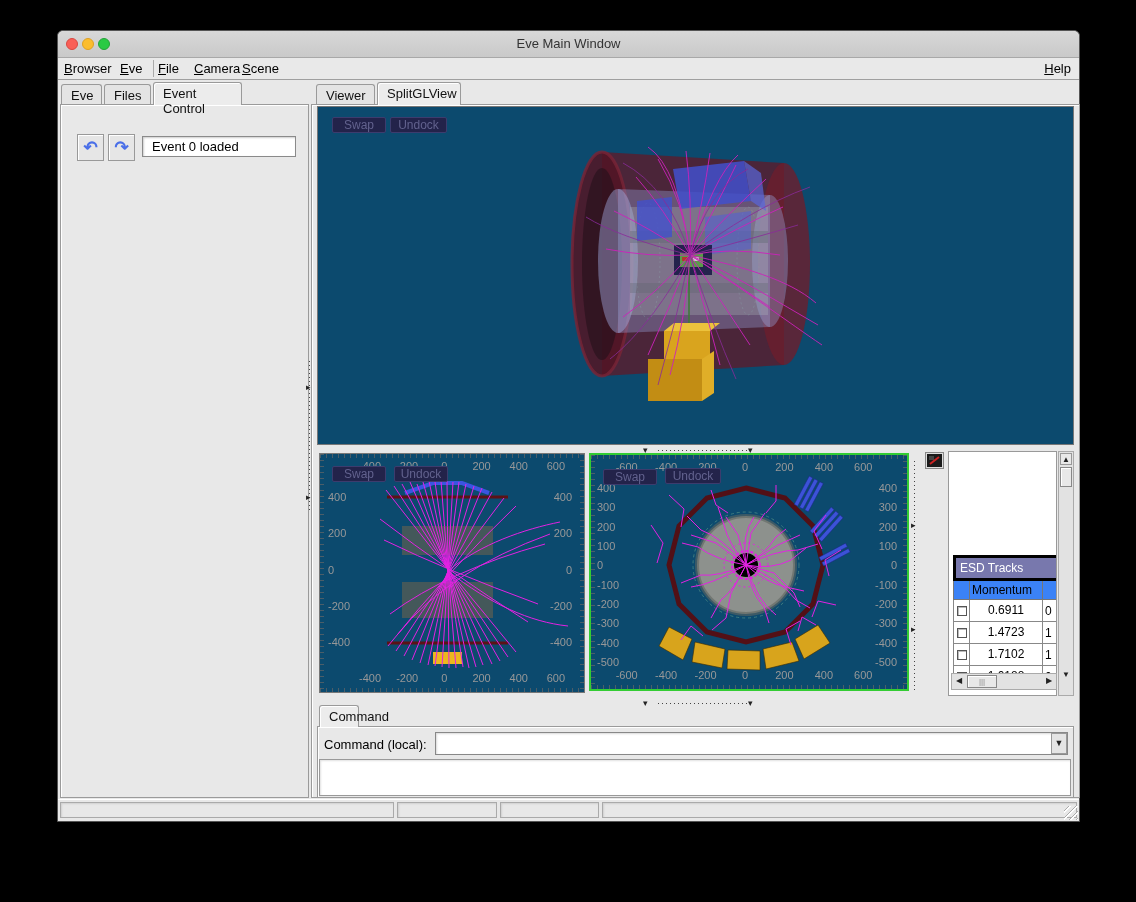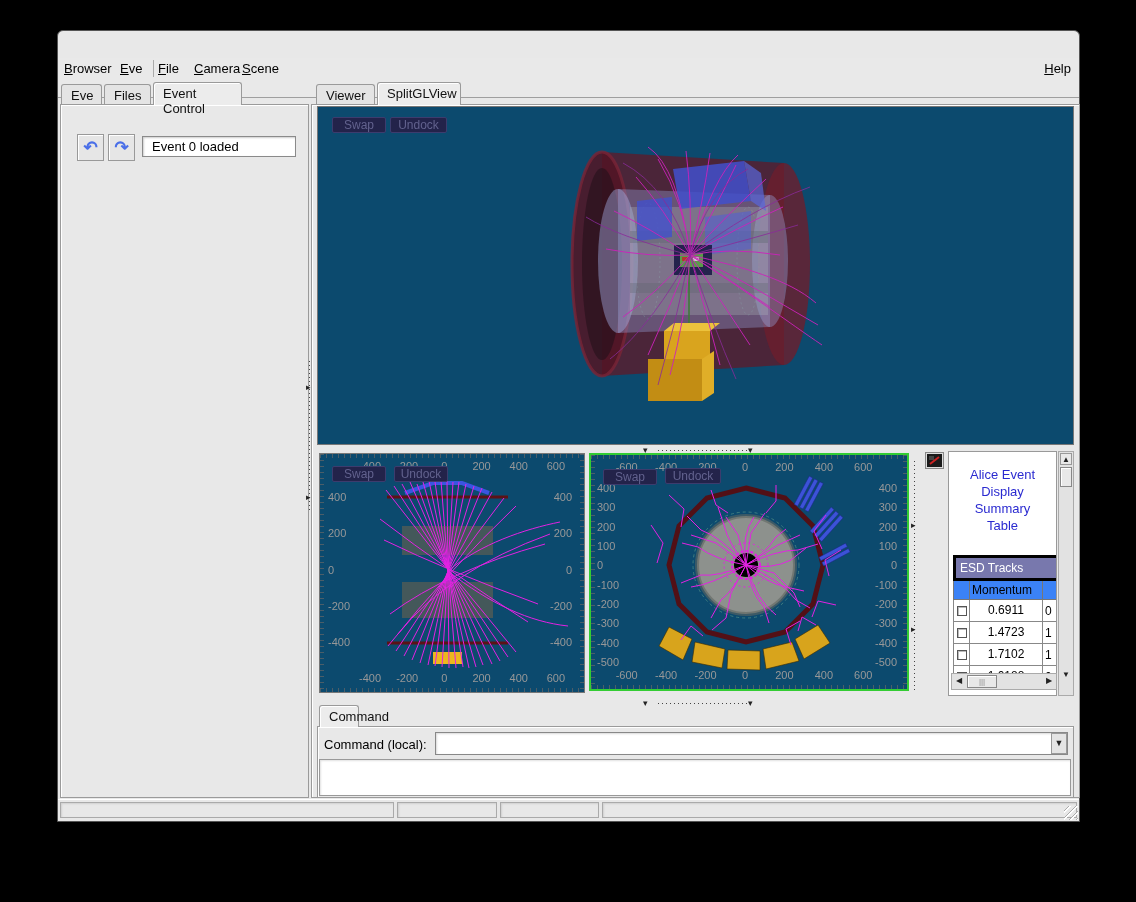--- a/index.html
+++ b/index.html
@@ -13,21 +13,21 @@
   .titlebar { position:absolute; left:0; top:0; width:100%; height:27px;
     background:linear-gradient(#d8d8d8,#c9c9c9); border-bottom:1px solid #a8a8a8;
     border-radius:6px 6px 0 0; }
   .titlebar .title { position:absolute; left:0; right:0; top:5px; text-align:center;
     font-size:13px; color:#333; }
   .light { position:absolute; top:7px; width:12px; height:12px; border-radius:50%; }
   .light.red { left:8px; background:#f95f57; border:1px solid #d94942; }
   .light.yellow { left:24px; background:#fbbd2e; border:1px solid #dfa123; }
   .light.green { left:40px; background:#2aca44; border:1px solid #24a338; }
   
-  .menubar { position:absolute; left:0; top:27px; width:100%; height:40px;
+  .menubar { position:absolute; left:0; top:27px; width:100%; height:22px;
     background:#e9e9e9; border-bottom:1px solid #9f9f9f; font-size:13px; color:#000; }
   .menubar .mi { position:absolute; top:3px; cursor:default; }
   .menubar .ul { text-decoration:underline; }
   .msep { position:absolute; top:2px; width:1px; height:17px; background:#aaa; }
   
   .tab { position:absolute; height:21px; top:53px; background:#e4e4e4;
     border:1px solid #9a9a9a; border-bottom:none; border-radius:3px 3px 0 0;
     font-size:13px; padding:3px 9px 0 9px; color:#111; }
   .tab.sel { background:#ececec; top:51px; height:23px; z-index:5;
     box-shadow:inset 1px 1px 0 #fff; }
@@ -101,20 +101,26 @@
     background:repeating-linear-gradient(135deg,transparent 0 3px,#aaa 3px 4px,#fff 4px 5px); }
   svg { position:absolute; left:0; top:0; }
   .icon-pad { position:absolute; width:19px; height:17px; background:#ddd;
     border:1px solid #888; }
 </style>
 </head>
 <body>
 
 <div id="window">
 
+  <div class="titlebar">
+    <span class="light red"></span>
+    <span class="light yellow"></span>
+    <span class="light green"></span>
+    <div class="title">Eve Main Window</div>
+  </div>
 
   <div class="menubar">
     <span class="mi" style="left:6px"><span class="ul">B</span><span>rowser</span></span>
     <span class="mi" style="left:62px"><span class="ul">E</span><span>ve</span></span>
     <span class="msep" style="left:95px"></span>
     <span class="mi" style="left:100px"><span class="ul">F</span><span>ile</span></span>
     <span class="mi" style="left:136px"><span class="ul">C</span><span>amera</span></span>
     <span class="mi" style="left:184px"><span class="ul">S</span><span>cene</span></span>
     <span class="mi" style="right:8px"><span class="ul">H</span><span>elp</span></span>
   </div>
@@ -428,26 +434,20 @@
   <span class="split-arrow" style="left:853px;top:594px">▸</span>
 
   <div class="icon-pad" style="left:867px;top:421px">
     <svg width="17" height="15">
         <rect x="1" y="1" width="15" height="13" fill="#1a1a1a"></rect>
         <rect x="3" y="3" width="5" height="4" fill="#444"></rect>
         <line x1="4" y1="11" x2="13" y2="4" stroke="#cc2222" stroke-width="2"></line>
       </svg>
   </div>
   <div class="sumpanel" style="left:890px;top:420px;width:109px;height:245px">
-    <div class="sumtitle">
-        <div>Alice Event</div>
-        <div>Display</div>
-        <div>Summary</div>
-        <div>Table</div>
-      </div>
     <div class="esdtable">
       <div class="esd-hdr">ESD Tracks</div>
       <div class="esd-cols">
         <span class="c0"></span>
         <span class="c1">Momentum</span>
         <span class="c2"></span>
       </div>
       <div>
           <div class="esd-row">
           <span class="c0">

